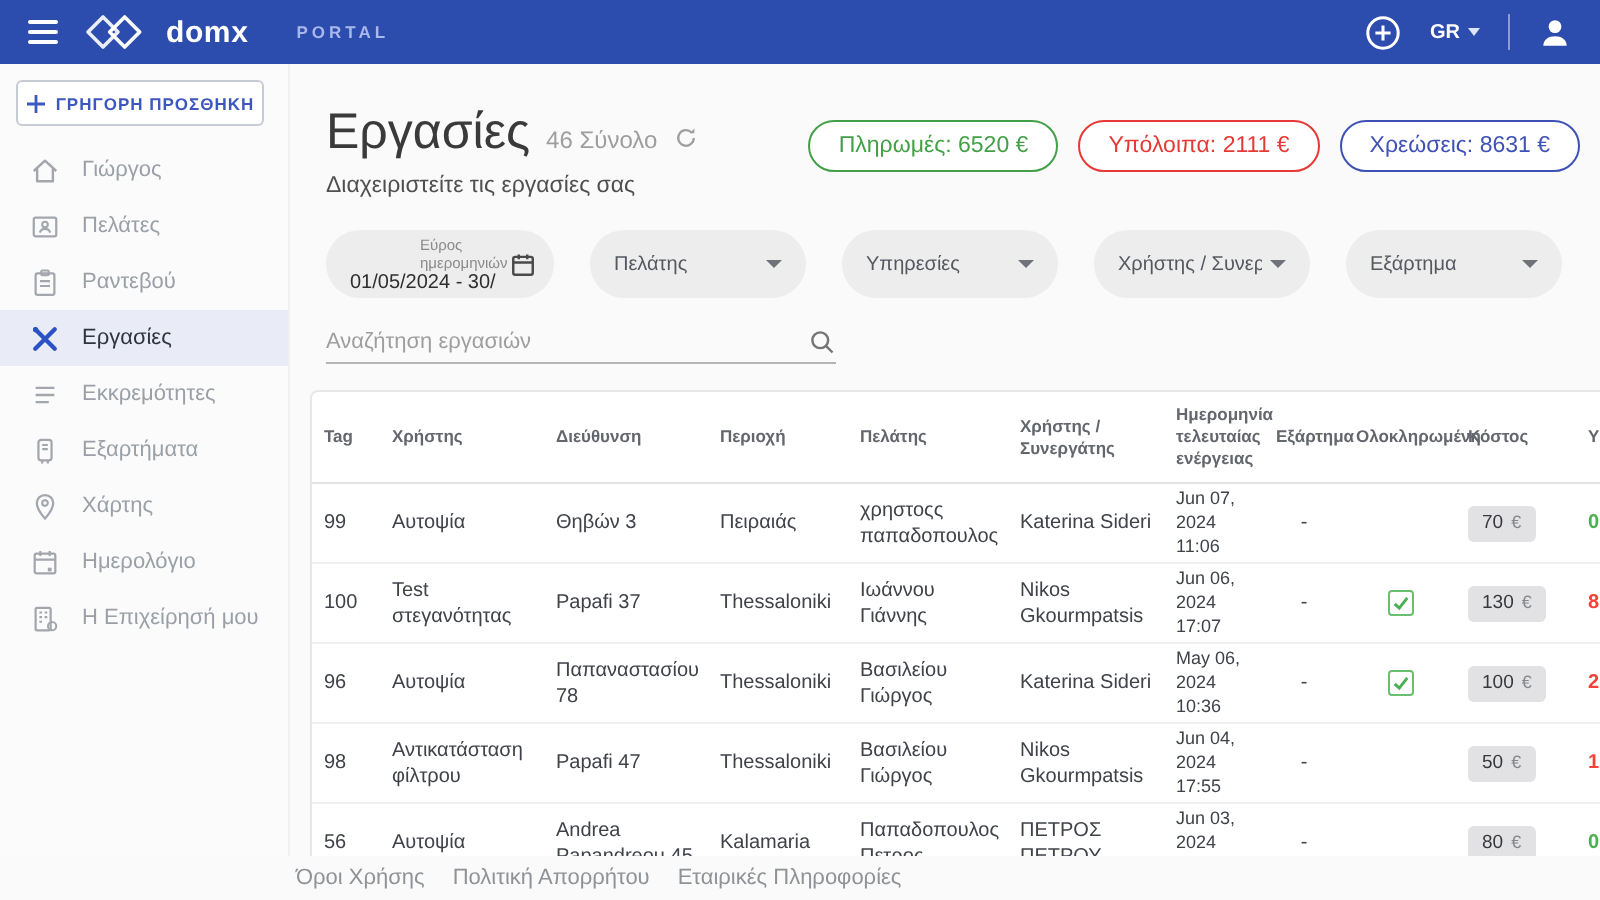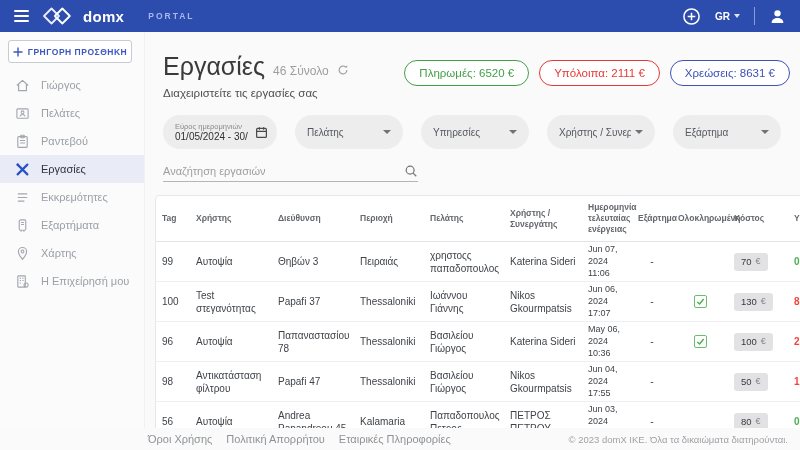--- a/index.html
+++ b/index.html
@@ -42,21 +42,21 @@
   .refresh{display:flex;align-items:center;cursor:pointer;position:relative;top:1px;}
   .subtitle{font-size:11.5px;color:#4f4f4f;margin-top:6px;}
   .stats{display:flex;gap:10px;margin-top:8px;align-items:flex-start;}
   .stat-pill{border:1px solid;border-radius:16px;background:#fff;padding:6px 14px;
     font-size:11.5px;white-space:nowrap;}
   
   .filters{display:flex;gap:18px;margin:16px 0 0 18px;}
   .chip{background:#ededee;border-radius:18px;height:34px;display:flex;align-items:center;}
   .date-chip{width:114px;padding:0 9px 0 12px;justify-content:space-between;cursor:pointer;}
   .date-texts{display:flex;flex-direction:column;justify-content:center;overflow:hidden;}
-  .date-label{font-size:7.5px;color:#8a8a8a;}
+  .date-label{font-size:7.5px;color:#8a8a8a;margin-left:35px;}
   .date-value{font-size:10px;color:#2f2f2f;white-space:nowrap;overflow:hidden;max-width:82px;}
   .dropdown{width:108px;padding:0 12px;justify-content:space-between;cursor:pointer;}
   .chip-label{font-size:10px;color:#55585e;white-space:nowrap;overflow:hidden;}
   .caret{width:0;height:0;border-left:4px solid transparent;border-right:4px solid transparent;border-top:4.5px solid #6f7379;flex:none;margin-left:4px;}
   
   .search{margin:15px 0 0 18px;width:255px;display:flex;align-items:center;border-bottom:1px solid #b5b5b5;padding-bottom:3px;}
   .search input{flex:1;border:none;outline:none;background:transparent;font-size:11px;color:#333;
     font-family:"Liberation Sans",sans-serif;}
   .search input::placeholder{color:#9e9e9e;}
   
@@ -192,20 +192,30 @@
         <svg width="15" height="15" viewBox="0 0 16 16">
             <path d="M8 1.6c-2.5 0-4.4 1.9-4.4 4.3 0 3.2 4.4 8.3 4.4 8.3s4.4-5.1 4.4-8.3C12.4 3.5 10.5 1.6 8 1.6z" fill="none" stroke="currentColor" stroke-width="1.2"></path>
             <circle cx="8" cy="5.9" r="1.5" fill="none" stroke="currentColor" stroke-width="1.1"></circle>
           </svg>
       </span>
       <span class="nav-label">Χάρτης</span>
     </div>
     <div class="nav-item">
       <span class="nav-icon">
         <svg width="15" height="15" viewBox="0 0 16 16">
+            <rect x="2.5" y="3" width="11" height="10.5" rx="1" fill="none" stroke="currentColor" stroke-width="1.2"></rect>
+            <path d="M2.5 6.2h11 M5.5 1.6v2.6 M10.5 1.6v2.6" stroke="currentColor" stroke-width="1.2"></path>
+            <path d="M9.5 10.5h2v2h-2z" fill="currentColor"></path>
+          </svg>
+      </span>
+      <span class="nav-label">Ημερολόγιο</span>
+    </div>
+    <div class="nav-item">
+      <span class="nav-icon">
+        <svg width="15" height="15" viewBox="0 0 16 16">
             <rect x="3" y="2" width="8" height="12" rx=".8" fill="none" stroke="currentColor" stroke-width="1.2"></rect>
             <path d="M5 4.5h1.4 M7.8 4.5h1.4 M5 7h1.4 M7.8 7h1.4 M5 9.5h1.4" stroke="currentColor" stroke-width="1.1"></path>
             <circle cx="11.8" cy="11.8" r="2.2" fill="none" stroke="currentColor" stroke-width="1.1"></circle>
           </svg>
       </span>
       <span class="nav-label">Η Επιχείρησή μου</span>
     </div>
   </div>
 </div>
 
@@ -465,14 +475,13 @@
 </div>
 
 <div class="footer">
 
     <span class="footer-link">Όροι Χρήσης</span>
 
     <span class="footer-link">Πολιτική Απορρήτου</span>
 
     <span class="footer-link">Εταιρικές Πληροφορίες</span>
 
-  <span class="copyright">© 2023 domX ΙΚΕ. Όλα τα δικαιώματα διατηρούνται.</span>
 </div>
 
 </body></html>

